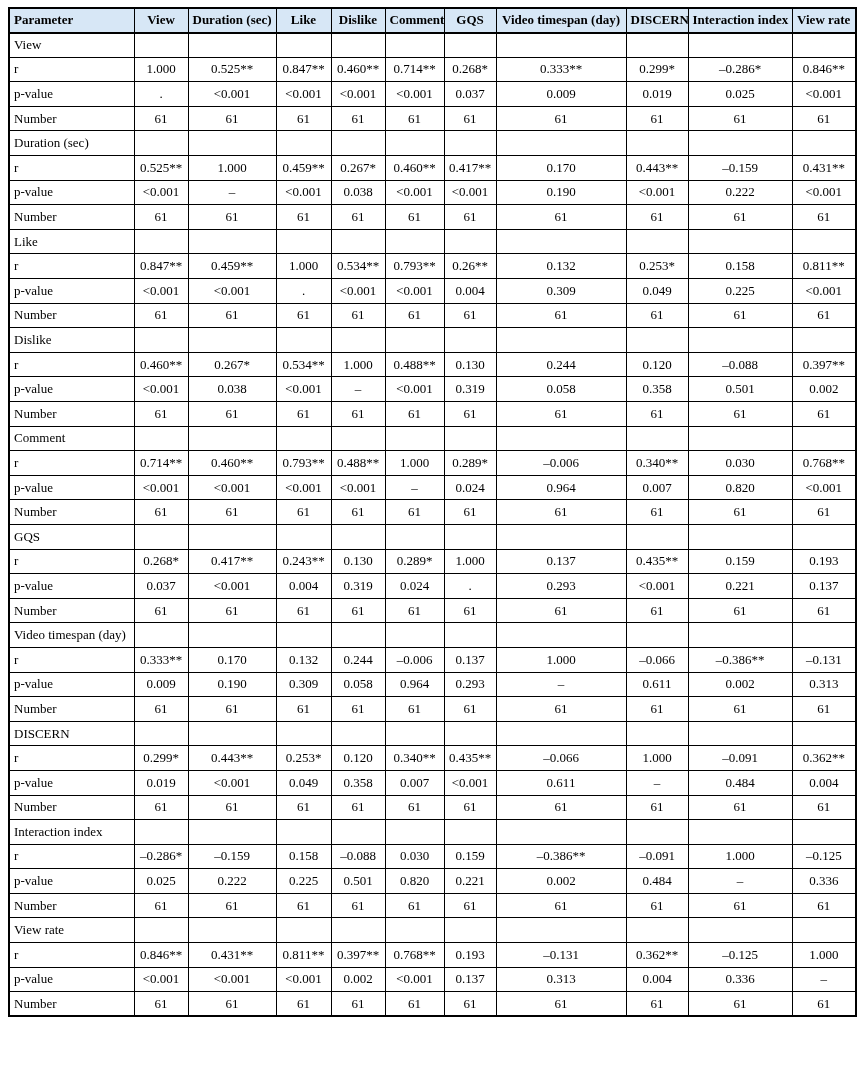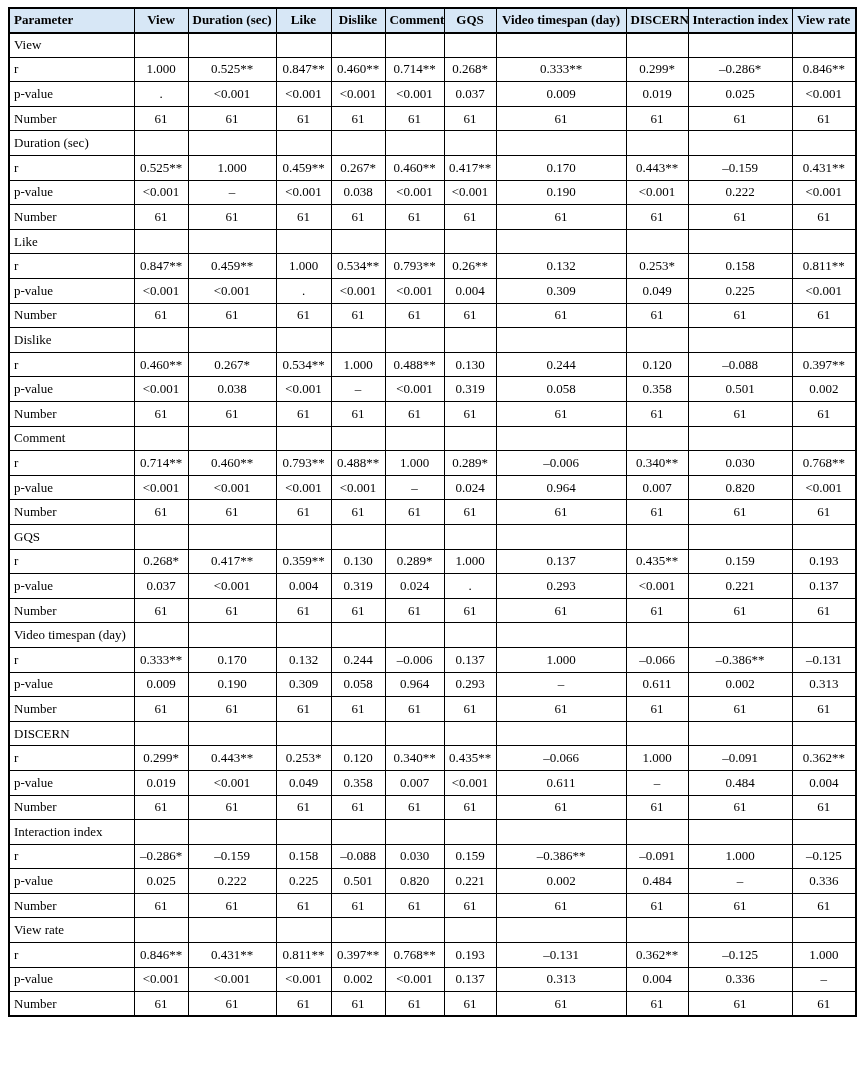--- a/index.html
+++ b/index.html
@@ -366,21 +366,21 @@
           <td class="data-cell"></td>
           <td class="data-cell"></td>
           <td class="data-cell"></td>
           <td class="data-cell"></td>
           <td class="data-cell"></td>
         </tr>
         <tr>
           <td class="param-cell">r</td>
           <td class="data-cell">0.268*</td>
           <td class="data-cell">0.417**</td>
-          <td class="data-cell">0.359**</td>
+          <td class="data-cell">0.243**</td>
           <td class="data-cell">0.130</td>
           <td class="data-cell">0.289*</td>
           <td class="data-cell">1.000</td>
           <td class="data-cell">0.137</td>
           <td class="data-cell">0.435**</td>
           <td class="data-cell">0.159</td>
           <td class="data-cell">0.193</td>
         </tr>
         <tr>
           <td class="param-cell">p-value</td>

